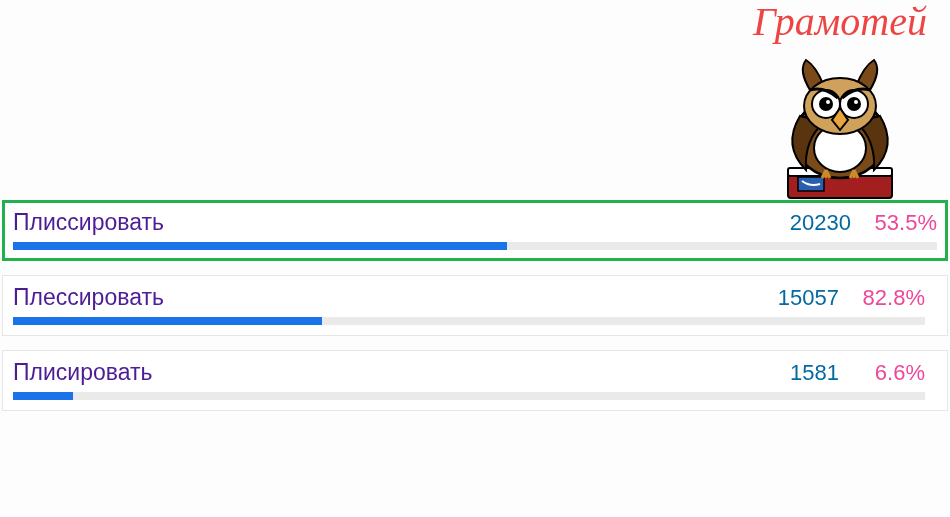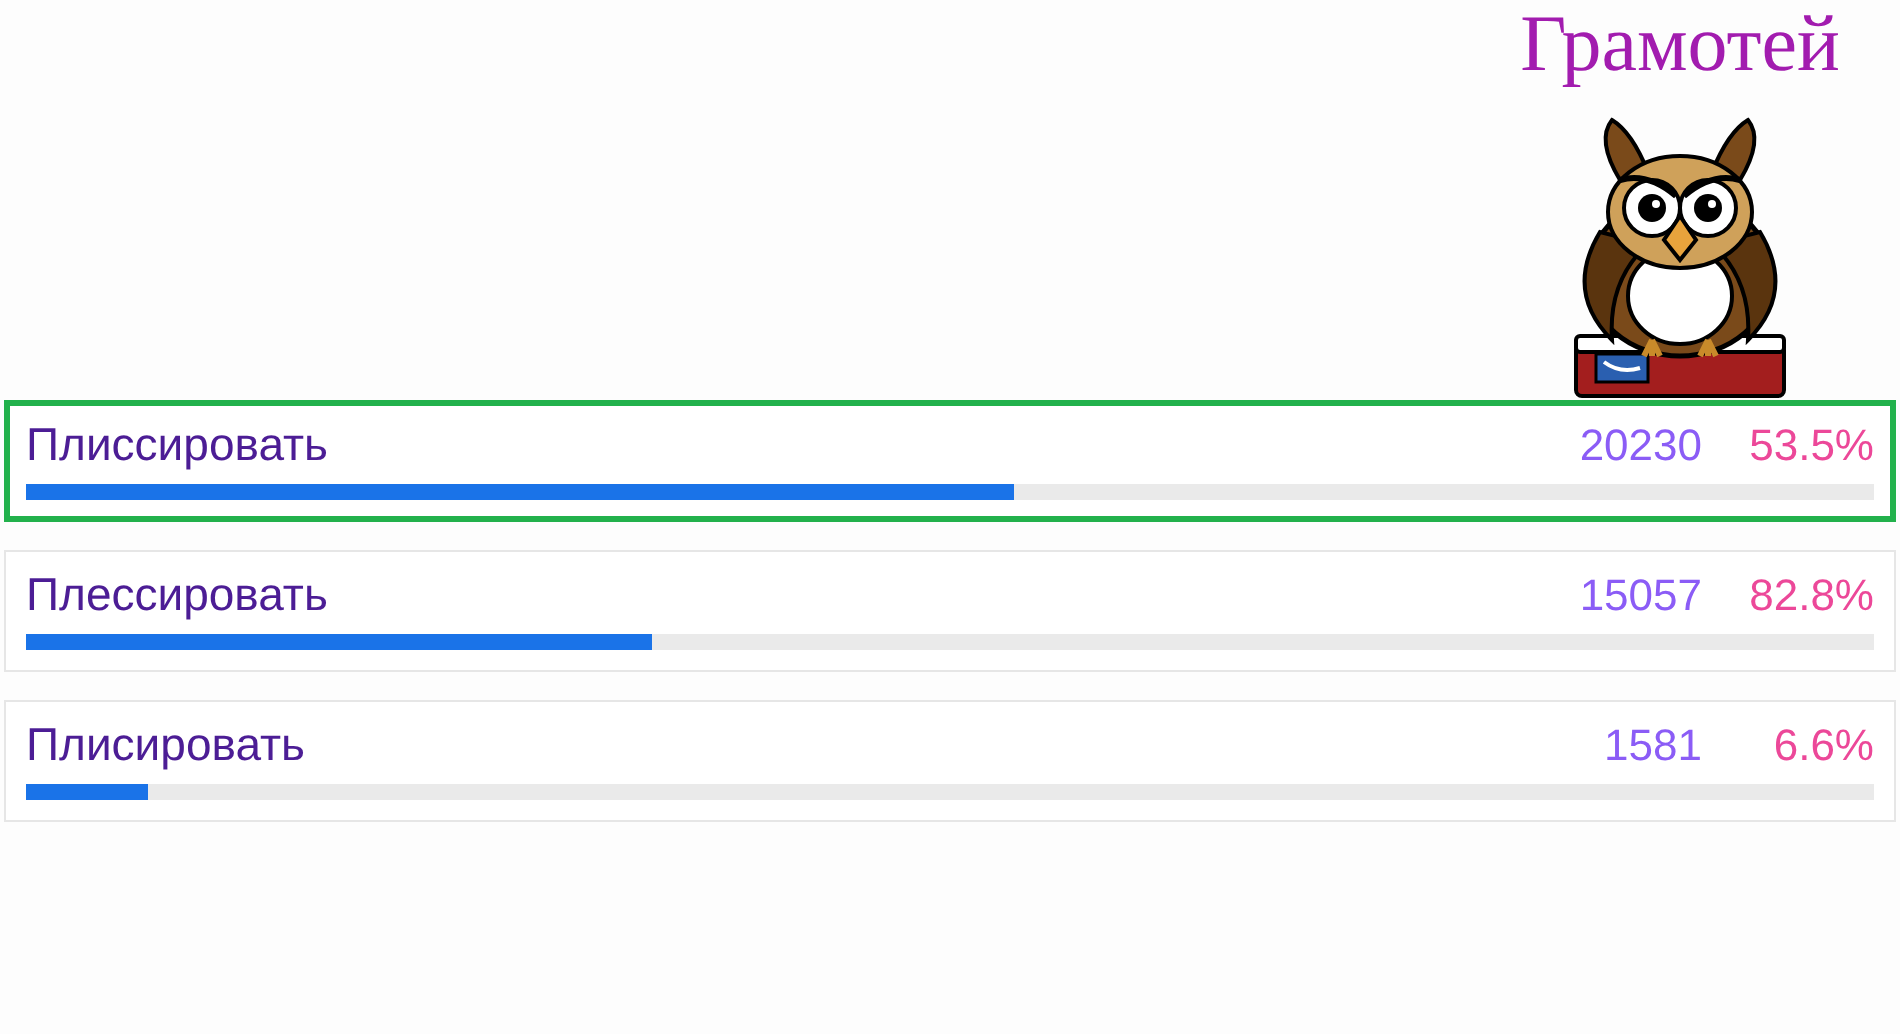--- a/index.html
+++ b/index.html
@@ -14,56 +14,57 @@
   }
   .header {
     position: absolute;
     top: 0;
     right: 10px;
     width: 200px;
     text-align: center;
   }
   .brand-name {
     font-family: "Monotype Corsiva", "Brush Script MT", cursive;
+    font-style: italic;
     font-size: 40px;
-    color: #a21caf;
+    color: #ef4444;
     margin: 0;
     line-height: 1.1;
   }
   .owl-svg { display: block; margin: 2px auto 0 auto; }
   .options {
     position: absolute;
     top: 200px;
     left: 2px;
     right: 2px;
   }
   .option {
     border: 1px solid #e6e6e6;
-    padding: 8px 10px 10px 10px;
+    padding: 8px 22px 10px 10px;
     margin-bottom: 14px;
     background: #fff;
   }
   .option.correct {
     border: 3px solid #22b14c;
     padding: 6px 8px 8px 8px;
   }
   .option-row {
     display: flex;
     align-items: baseline;
     justify-content: space-between;
     margin-bottom: 6px;
   }
   .option-label {
     font-size: 23px;
     color: #4c1d95;
     flex: 1 1 auto;
   }
   .option-count {
     font-size: 22px;
-    color: #8b5cf6;
+    color: #0369a1;
     margin-left: 12px;
     text-align: right;
     min-width: 70px;
   }
   .option-pct {
     font-size: 22px;
     color: #ec4899;
     margin-left: 18px;
     text-align: right;
     min-width: 68px;

